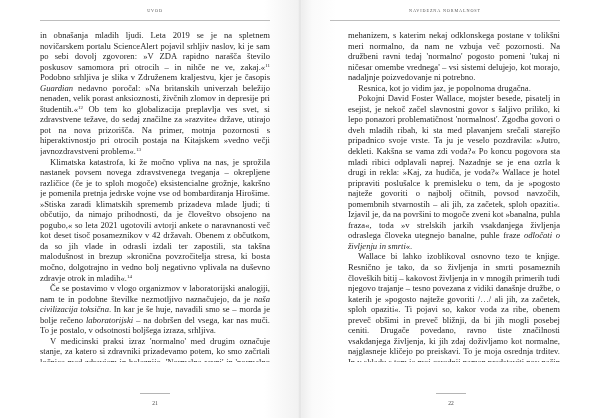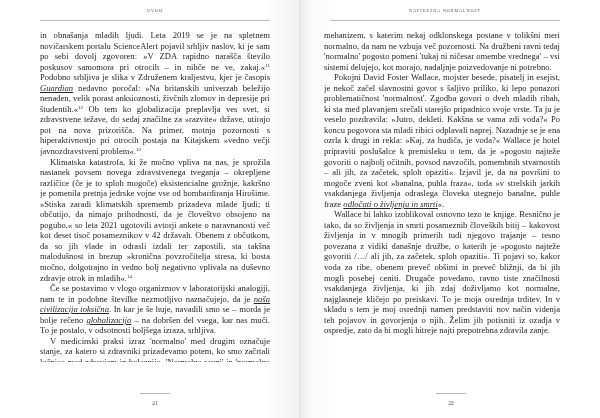--- a/index.html
+++ b/index.html
@@ -24,24 +24,24 @@
     position: absolute; top: 20px; height: 0; border-top: 0.6px solid #bdbdbd;
   }
   .page.left .head-rule { left: 40px; right: 30px; }
   .page.right .head-rule { left: 30px; right: 40px; }
   .body-text {
     position: absolute; top: 30px; bottom: 56px;
     font-size: 8.6px; line-height: 10.55px; text-align: justify;
     hyphens: auto; color: #262626; overflow: hidden;
   }
   .page.left .body-text { left: 40px; right: 30px; }
-  .page.right .body-text { left: 24px; right: 40px; }
+  .page.right .body-text { left: 48px; right: 40px; }
   .body-text p { margin: 0; text-indent: 10px; }
   .body-text p.noindent { text-indent: 0; }
-  .body-text em { font-style: italic; text-decoration: underline; }
+  .body-text em { font-style: italic; }
   .body-text sup { font-size: 5px; line-height: 0; vertical-align: 3px; }
   .foot-rule {
     position: absolute; top: 393px; width: 30px; height: 0; border-top: 0.8px solid #b5b5b5;
   }
   .page.left .foot-rule { left: 140px; }
   .page.right .foot-rule { left: 436px; left: 136px; }
   .page-number {
     position: absolute; top: 400px; width: 30px; text-align: center;
     font-size: 5.5px; color: #444;
   }
@@ -55,31 +55,32 @@
 </head>
 <body>
 
 <div class="spread">
   <div class="page left">
     <div class="running-head">UVOD</div>
     <div class="head-rule"></div>
     <div class="body-text">
         <p class="noindent"><span>in obnašanja mladih ljudi. Leta 2019 se je na spletnem novičarskem portalu ScienceAlert pojavil srhljiv naslov, ki je sam po sebi dovolj zgovoren: »V ZDA rapidno narašča število poskusov samomora pri otrocih – in nihče ne ve, zakaj.«</span><sup>11</sup><span> Podobno srhljiva je slika v Združenem kraljestvu, kjer je časopis </span><em>Guardian</em><span> nedavno poročal: »Na britanskih univerzah beležijo nenaden, velik porast anksioznosti, živčnih zlomov in depresije pri študentih.«</span><sup>12</sup><span> Ob tem ko globalizacija preplavlja ves svet, si zdravstvene težave, do sedaj značilne za »razvite« države, utirajo pot na nova prizorišča. Na primer, motnja pozornosti s hiperaktivnostjo pri otrocih postaja na Kitajskem »vedno večji javnozdravstveni problem«.</span><sup>13</sup></p>
         <p><span>Klimatska katastrofa, ki že močno vpliva na nas, je sprožila nastanek povsem novega zdravstvenega tveganja – okrepljene različice (če je to sploh mogoče) eksistencialne grožnje, kakršno je pomenila pretnja jedrske vojne vse od bombardiranja Hirošime. »Stiska zaradi klimatskih sprememb prizadeva mlade ljudi; ti občutijo, da nimajo prihodnosti, da je človeštvo obsojeno na pogubo,« so leta 2021 ugotovili avtorji ankete o naravnanosti več kot deset tisoč posameznikov v 42 državah. Obenem z občutkom, da so jih vlade in odrasli izdali ter zapostili, sta takšna malodušnost in brezup »kronična povzročitelja stresa, ki bosta močno, dolgotrajno in vedno bolj negativno vplivala na duševno zdravje otrok in mladih«.</span><sup>14</sup></p>
-        <p><span>Če se postavimo v vlogo organizmov v laboratorijski analogiji, nam te in podobne številke nezmotljivo naznačujejo, da je </span><em>naša civilizacija toksična</em><span>. In kar je še huje, navadili smo se – morda je bolje rečeno </span><em>globalizacija</em><span> – na dobršen del vsega, kar nas muči. To je postalo, v odsotnosti boljšega izraza, srhljiva.</span></p>
+        <p><span>Če se postavimo v vlogo organizmov v laboratorijski analogiji, nam te in podobne številke nezmotljivo naznačujejo, da je </span><em>naša civilizacija toksična</em><span>. In kar je še huje, navadili smo se – morda je bolje rečeno </span><em>laboratorijski</em><span> – na dobršen del vsega, kar nas muči. To je postalo, v odsotnosti boljšega izraza, srhljiva.</span></p>
         <p><span>V medicinski praksi izraz 'normalno' med drugim označuje stanje, za katero si zdravniki prizadevamo potem, ko smo začrtali ločnice med zdravjem in boleznijo. 'Normalne ravni' in 'normalno delovanje' je naš cilj, ko izvajamo terapije ali predpisujemo zdravila. Tudi uspeh oziroma neuspeh merimo glede na 'statistične norme'. Zaskrbljene paciente pomirimo z izjavo, da je ta simptom ali oni stranski učinek nekaj popolnoma normalnega in 'pričakovanega'. Vse te specifične in upravičene rabe tega izraza nam omogočajo realistično ocenjevanje položajev in posledično usmerjanje lastnih prizadevanj.</span></p>
       </div>
     <div class="foot-rule"></div>
     <div class="page-number">21</div>
   </div>
   <div class="page right">
     <div class="running-head">NAVIDEZNA NORMALNOST</div>
     <div class="head-rule"></div>
     <div class="body-text">
         <p class="noindent"><span>mehanizem, s katerim nekaj odklonskega postane v tolikšni meri normalno, da nam ne vzbuja več pozornosti. Na družbeni ravni tedaj 'normalno' pogosto pomeni 'tukaj ni ničesar omembe vrednega' – vsi sistemi delujejo, kot morajo, nadaljnje poizvedovanje ni potrebno.</span></p>
+        <p><span>Resnica, kot jo vidim jaz, je popolnoma drugačna.</span></p>
         <p><span>Pokojni David Foster Wallace, mojster besede, pisatelj in esejist, je nekoč začel slavnostni govor s šaljivo priliko, ki lepo ponazori problematičnost 'normalnost'. Zgodba govori o dveh mladih ribah, ki sta med plavanjem srečali starejšo pripadnico svoje vrste. Ta ju je veselo pozdravila: »Jutro, dekleti. Kakšna se vama zdi voda?« Po koncu pogovora sta mladi ribici odplavali naprej. Nazadnje se je ena ozrla k drugi in rekla: »Kaj, za hudiča, je voda?« Wallace je hotel pripraviti poslušalce k premisleku o tem, da je »pogosto najteže govoriti o najbolj očitnih, povsod navzočih, pomembnih stvarnostih – ali jih, za začetek, sploh opaziti«. Izjavil je, da na površini to mogoče zveni kot »banalna, puhla fraza«, toda »v strelskih jarkih vsakdanjega življenja odraslega človeka utegnejo banalne, puhle fraze </span><em>odločati o življenju in smrti</em><span>«.</span></p>
         <p><span>Wallace bi lahko izoblikoval osnovno tezo te knjige. Resnično je tako, da so življenja in smrti posameznih človeških bitij – kakovost življenja in v mnogih primerih tudi njegovo trajanje – tesno povezana z vidiki današnje družbe, o katerih je »pogosto najteže govoriti /…/ ali jih, za začetek, sploh opaziti«. Ti pojavi so, kakor voda za ribe, obenem preveč obšimi in preveč bližnji, da bi jih mogli posebej ceniti. Drugače povedano, ravno tiste značilnosti vsakdanjega življenja, ki jih zdaj doživljamo kot normalne, najglasneje kličejo po preiskavi. To je moja osrednja trditev. In v skladu s tem je moj osrednji namen predstaviti nov način videnja teh pojavov in govorjenja o njih. Želim jih potisniti iz ozadja v ospredje, zato da bi mogli hitreje najti prepotrebna zdravila zanje.</span></p>
       </div>
     <div class="foot-rule"></div>
     <div class="page-number">22</div>
   </div>
   <div class="gutter"></div>
 </div>
 
 </body></html>

